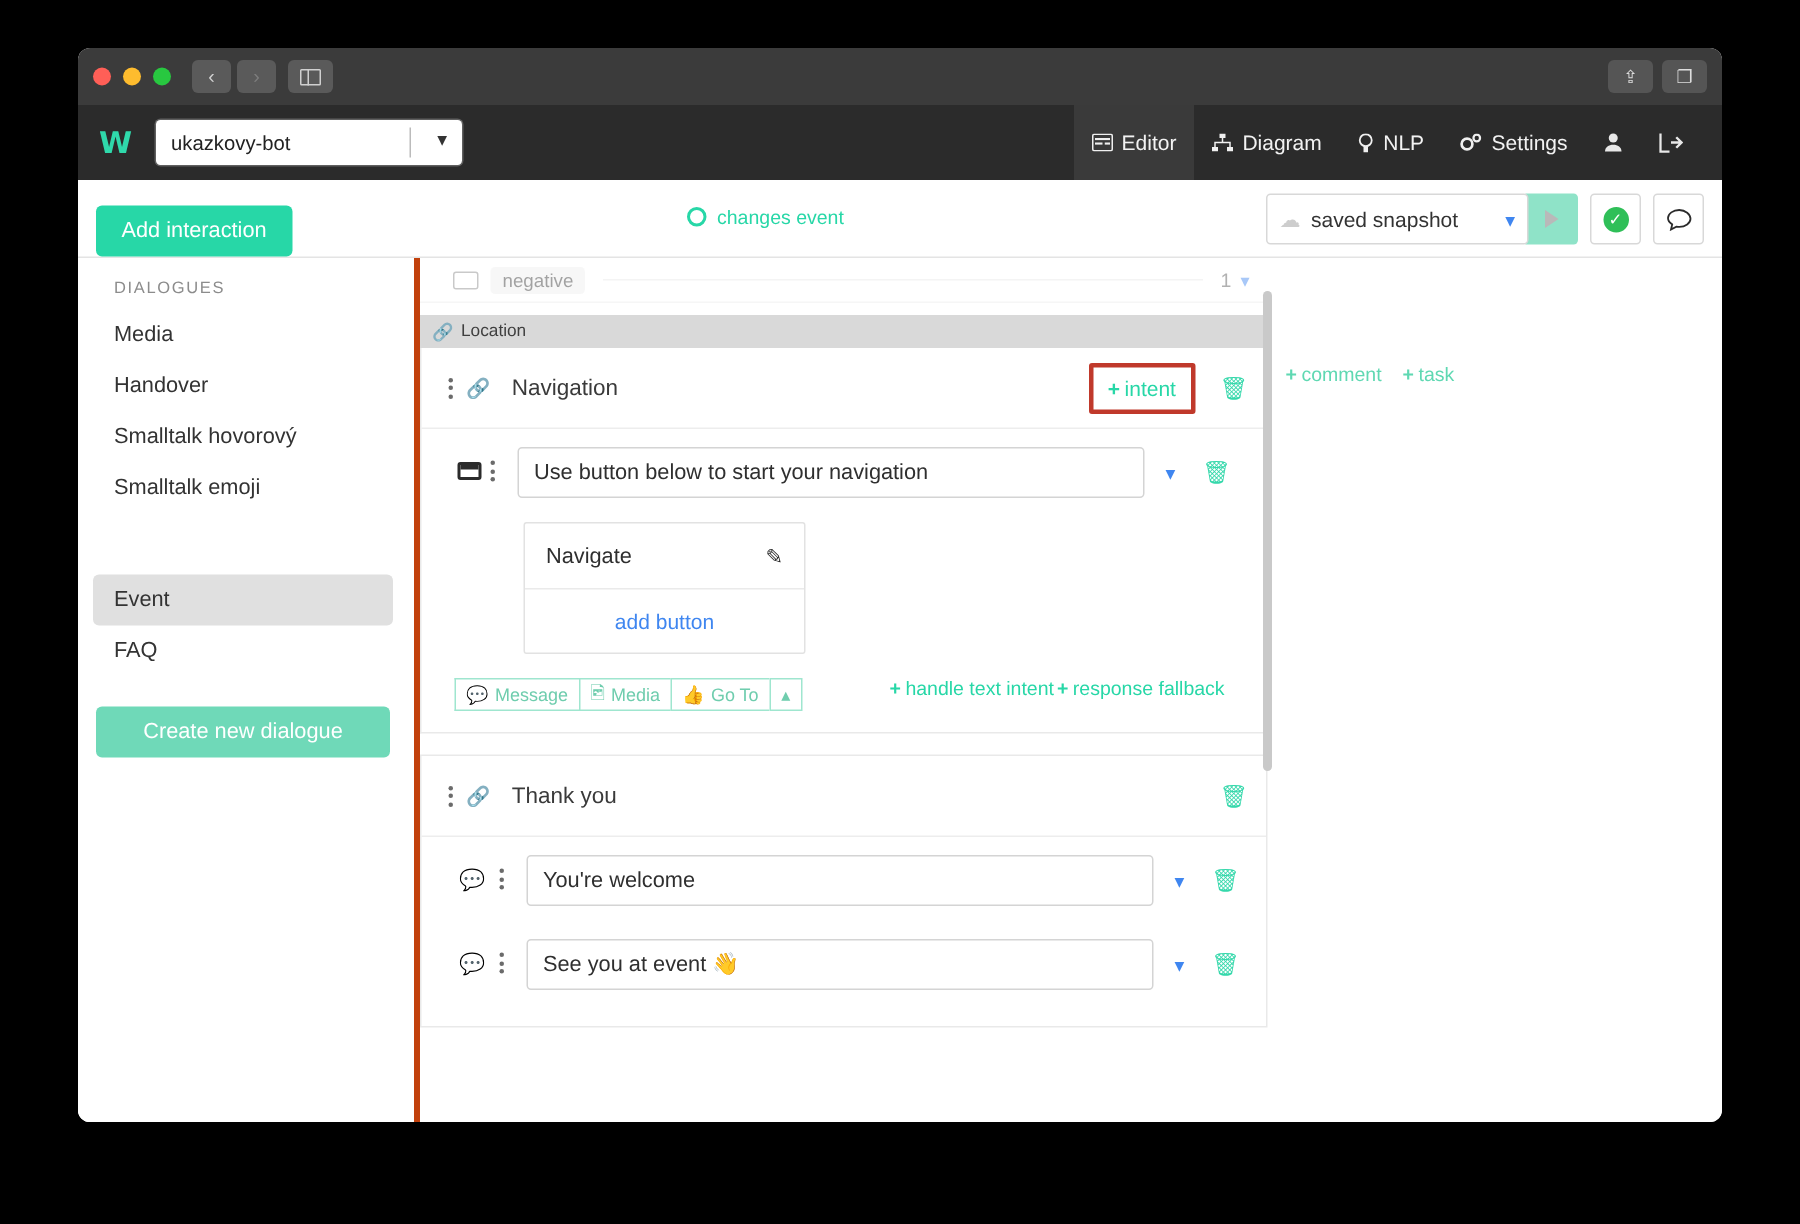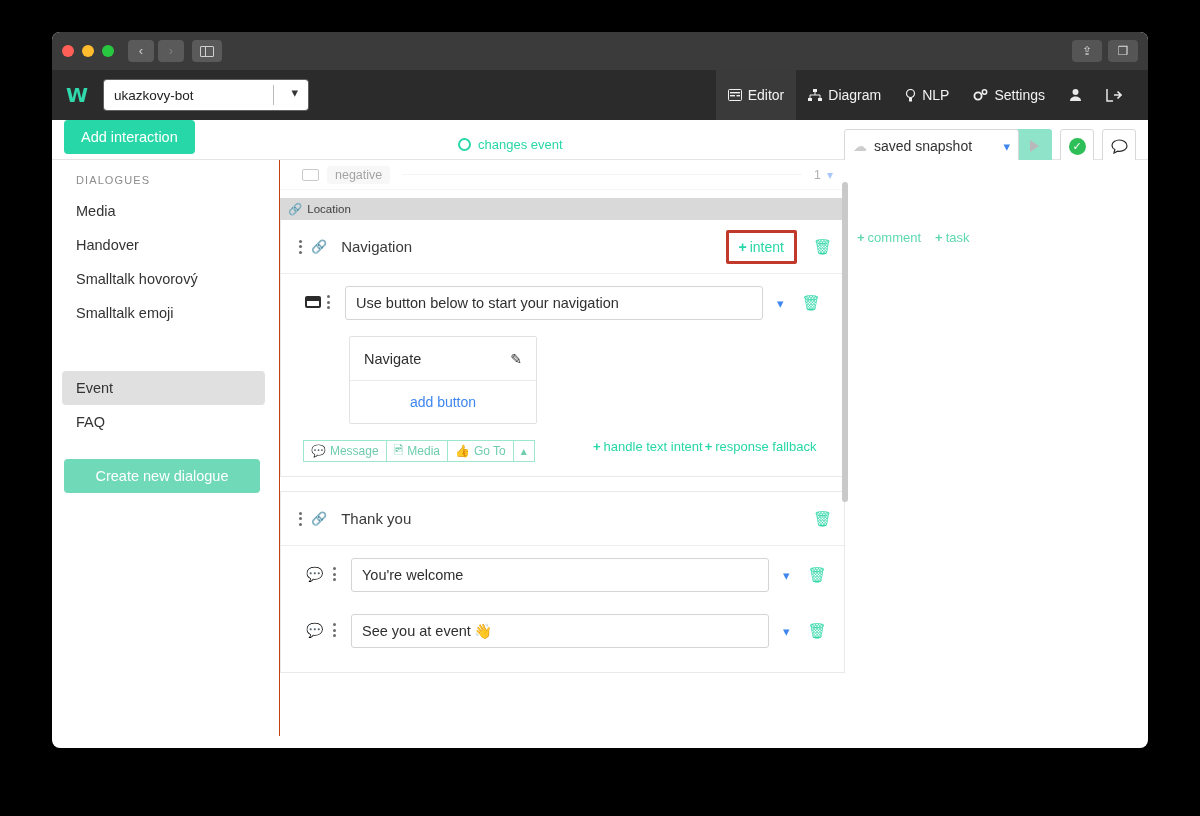--- a/index.html
+++ b/index.html
@@ -119,22 +119,22 @@
   .navitem {
     display: flex; align-items: center; gap: 6px;
     height: 50px; padding: 0 12px;
     color: #f2f2f2; font-size: 14px;
   }
   .navitem.active { background: #3a3a3a; }
   .navitem .ico { display: flex; align-items: center; }
 
   
   .toolbar {
-    height: 40px; background: #fff;
-    display: flex; align-items: flex-start; padding: 0 12px;
+    height: 52px; background: #fff;
+    display: flex; align-items: flex-end; padding: 0 12px;
     position: relative; border-bottom: 1px solid #e4e4e4;
   }
   .btn-add {
     background: #27d7a7; color: #fff;
     border: none; border-radius: 4px;
     height: 34px; padding: 0 17px;
     font-size: 14.5px; font-family: "Liberation Sans", sans-serif;
     cursor: pointer;
   }
   .saved {
@@ -185,21 +185,21 @@
   .appbody {
     position: relative;
     height: calc(716px - 38px - 50px - 52px);
     background: #fff;
     display: flex;
   }
 
   
   .sidebar {
     width: 228px; background: #fff;
-    border-right: 1px solid #c2410c;
+    border-right: 4px solid #c2410c;
     padding: 14px 4px 0 0;
     flex: 0 0 228px;
   }
   .dlg-title {
     font-size: 11px; letter-spacing: 1.1px;
     color: #8c8c8c; padding: 0 0 8px 24px;
   }
   .dlg-item {
     height: 34px; margin: 0 10px; padding-left: 14px;
     display: flex; align-items: center;

